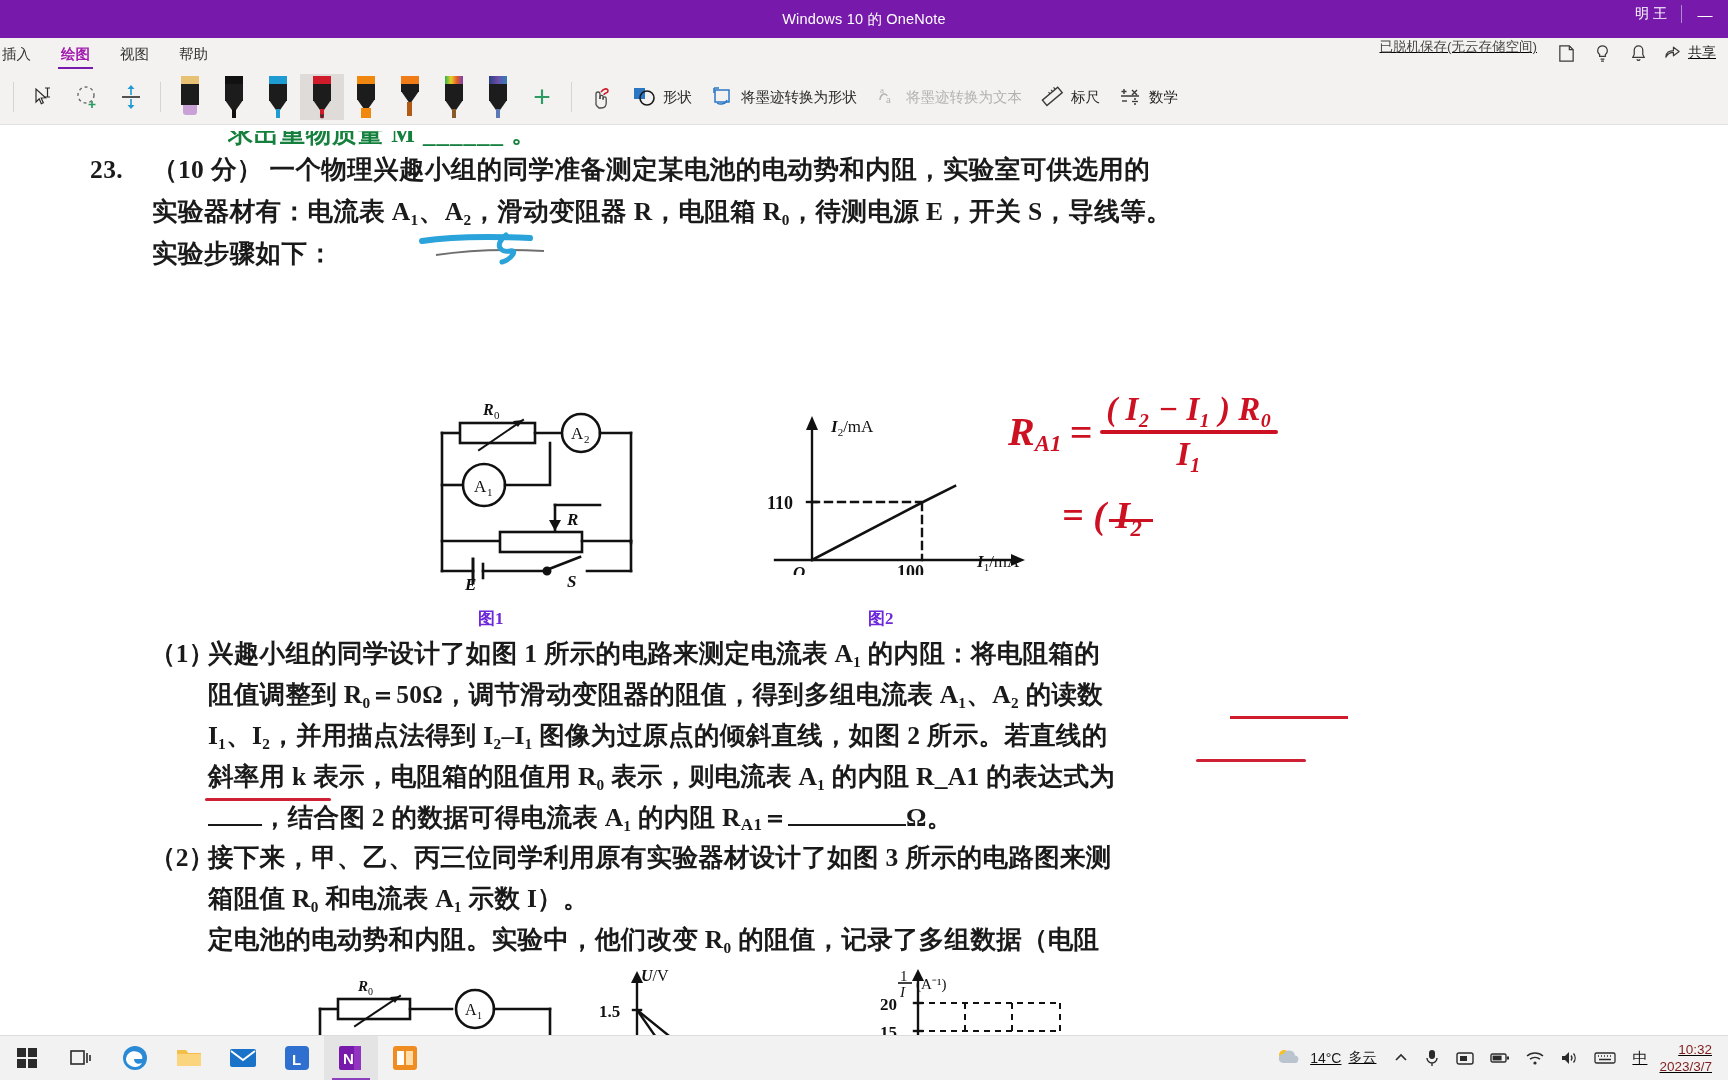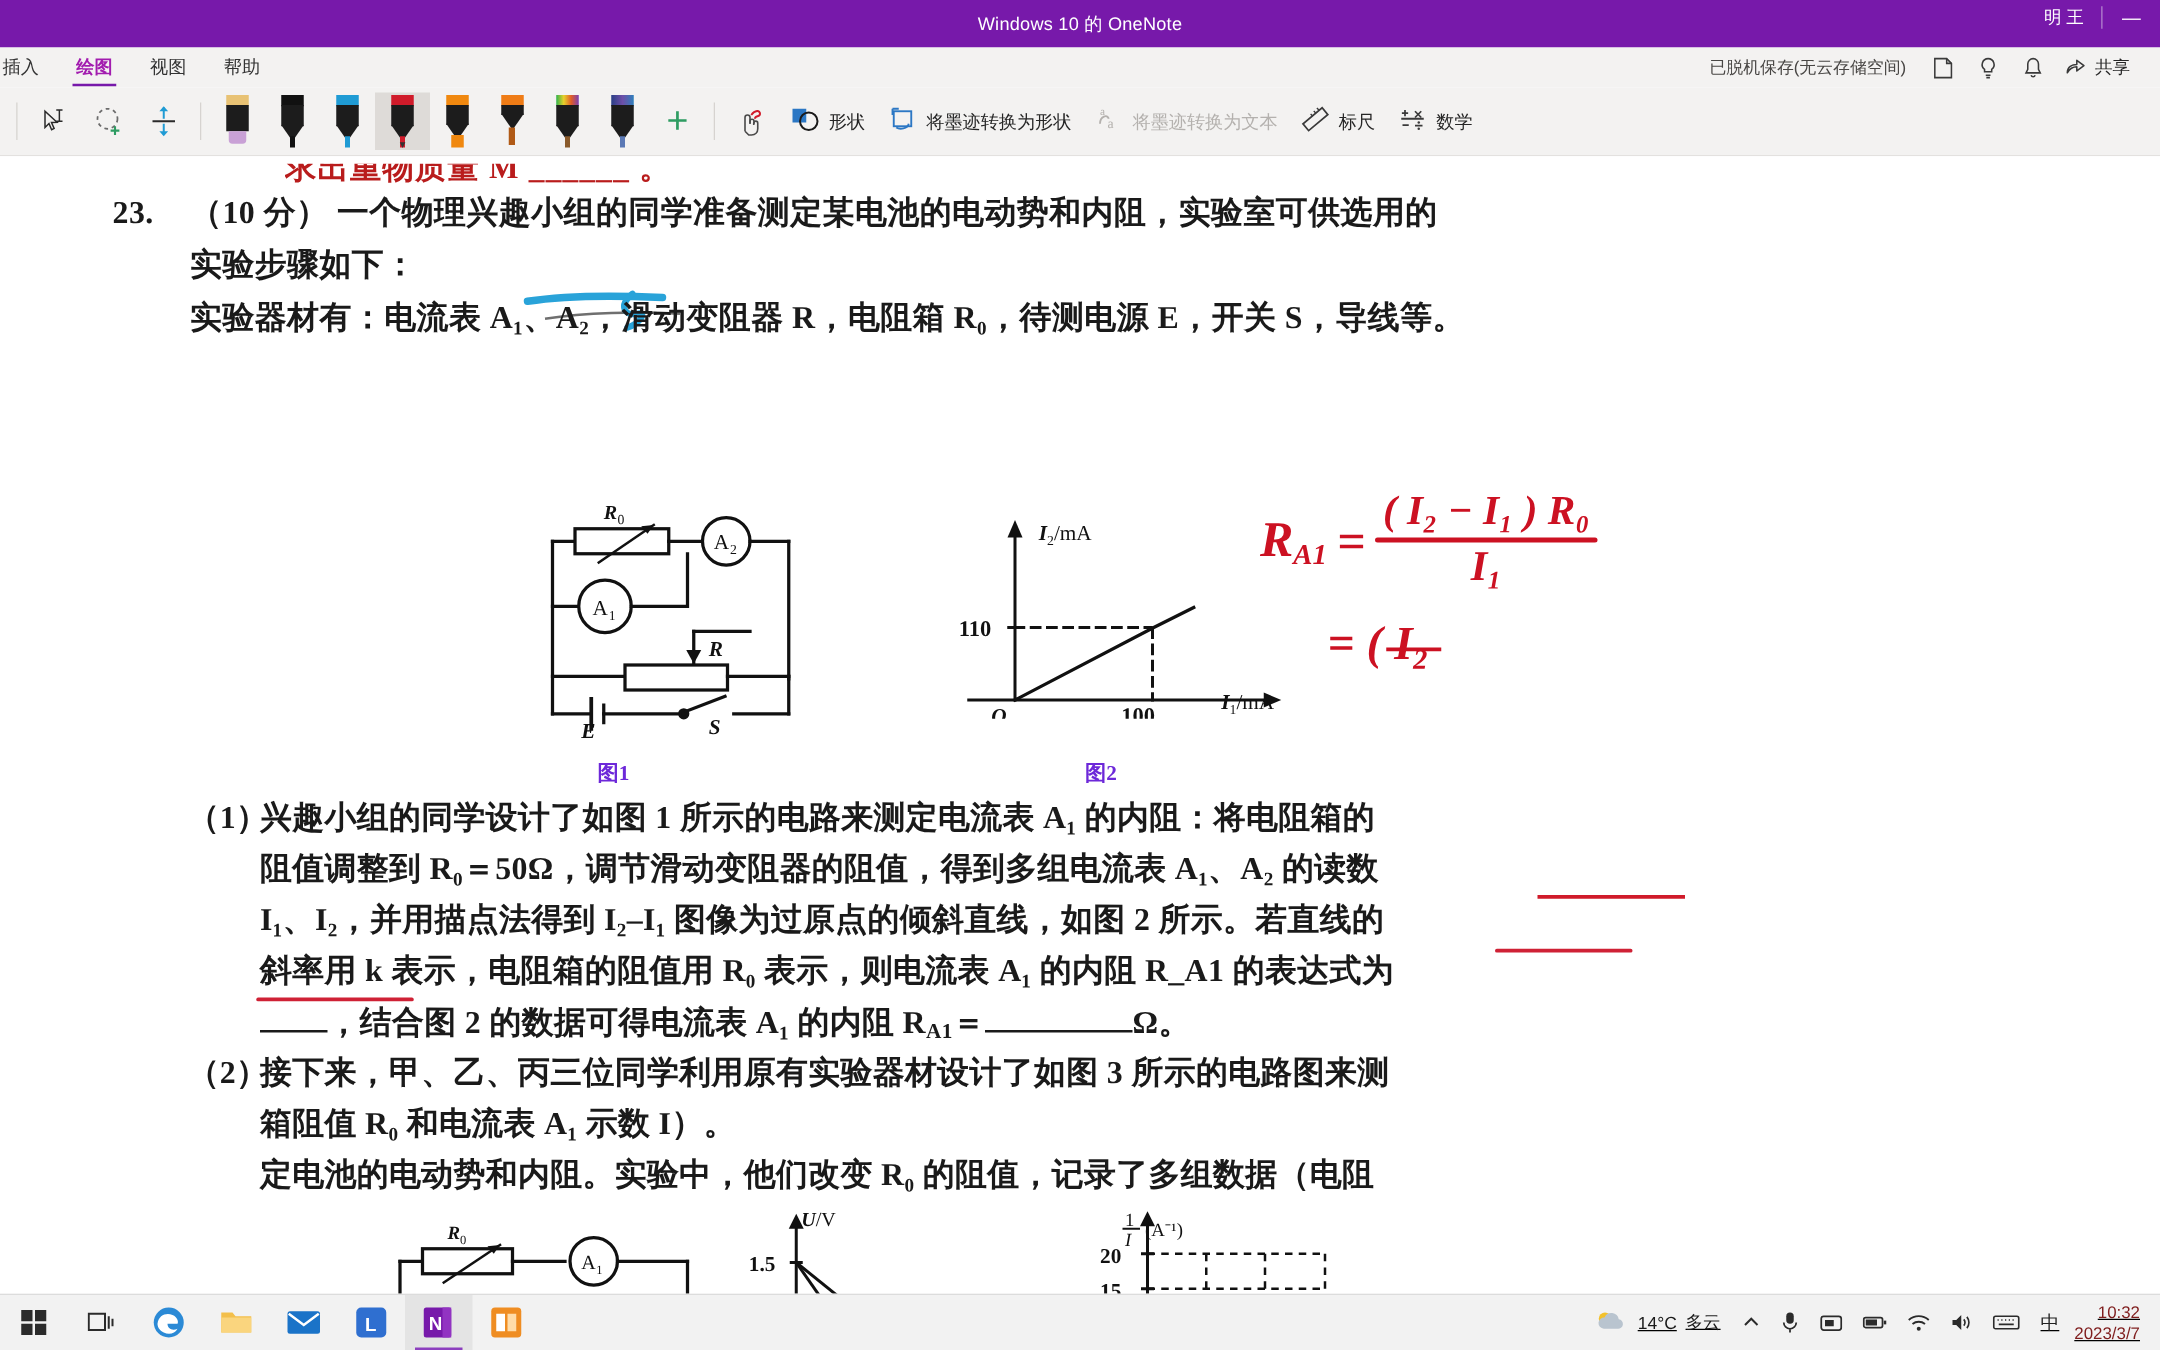--- a/index.html
+++ b/index.html
@@ -38,22 +38,22 @@
     position:relative; padding:0 15px; height:32px; line-height:32px;
     font-size:14.5px; color:#333333; white-space:nowrap;
   }
   .rtab.first { padding-left:2px; }
   .rtab.active { color:#a21caf; font-weight:bold; }
   .rtab.active:after {
     content:""; position:absolute; left:12px; right:12px; bottom:1px;
     height:2.5px; background:#7719aa;
   }
   .rt-right {
-    position:absolute; right:16px; bottom:0; height:32px;
-    display:flex; align-items:center; gap:2px;
+    position:absolute; right:4px; bottom:0; height:32px;
+    display:flex; gap:2px;text-decoration:underline;
   }
   .save-status { font-size:13.5px; color:#484644; margin-right:10px; white-space:nowrap;}
   .ricon {
     width:34px; height:30px; display:flex; align-items:center; justify-content:center;
   }
   .share-btn {
     display:flex; align-items:center; gap:6px; padding:0 8px 0 6px; height:30px;
     font-size:14px; color:#262626;
   }
 
@@ -97,21 +97,21 @@
     position:relative; height:calc(1080px - 38px - 32px - 55px - 45px);
     background:#ffffff; overflow:hidden;
   }
   .doc {
     position:absolute; left:0; top:0; width:1400px;
     padding:0 0 0 0;
     color:#111; font-family:"Liberation Serif","DejaVu Serif",serif;
   }
   .partial-top {
     position:absolute; left:228px; top:-8px; font-size:25px; font-weight:bold;
-    color:#b91c1c; letter-spacing:1px; white-space:nowrap;
+    color:#15803d; letter-spacing:1px; white-space:nowrap;
     clip-path: inset(14px 0 0 0);
   }
   .q-block { position:absolute; left:90px; top:24px; width:1200px; }
   .q-line {
     font-size:25.5px; font-weight:bold; color:#1a1a1a; line-height:42px;
     letter-spacing:.4px; white-space:nowrap;
   }
   .q-num { display:inline-block; width:62px; }
   .ind { display:inline-block; width:62px; }
   .para { position:absolute; width:1220px; }
@@ -392,24 +392,24 @@
       <path d="M4 12 C30 8, 70 7, 112 9" stroke="#29a3d9" stroke-width="6" fill="none" stroke-linecap="round"></path>
       <path d="M18 26 C50 21, 92 20, 126 22" stroke="#6f6f6f" stroke-width="2" fill="none"></path>
       <path d="M88 6 C76 16, 82 24, 92 22 C100 20, 94 30, 84 33" stroke="#29a3d9" stroke-width="5" fill="none" stroke-linecap="round"></path>
     </svg>
 
     <div class="q-block">
       <div class="q-line">
         <span class="q-num">23.</span><span>（10 分）  一个物理兴趣小组的同学准备测定某电池的电动势和内阻，实验室可供选用的</span>
       </div>
       <div class="q-line">
+        <span class="ind"></span><span>实验器材有：电流表 A₁、A₂，滑动变阻器 R，电阻箱 R₀，待测电源 E，开关 S，导线等。</span>
+      </div>
+      <div class="q-line">
         <span class="ind"></span><span>实验步骤如下：</span>
-      </div>
-      <div class="q-line">
-        <span class="ind"></span><span>实验器材有：电流表 A₁、A₂，滑动变阻器 R，电阻箱 R₀，待测电源 E，开关 S，导线等。</span>
       </div>
     </div>
 
     <svg style="position:absolute;left:395px;top:268px" width="250" height="200" viewBox="0 0 250 200">
       <g stroke="#111" stroke-width="2.6" fill="none" stroke-linecap="square">
 
         <path d="M47 40 L47 178"></path>
 
         <path d="M47 40 L65 40"></path>
         <rect x="65" y="30" width="75" height="20" fill="#fff"></rect>

